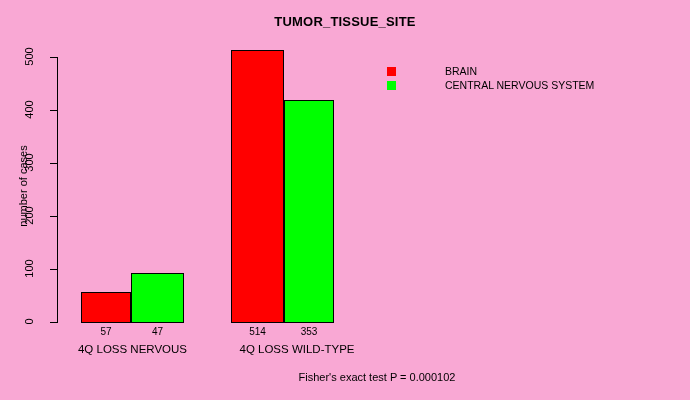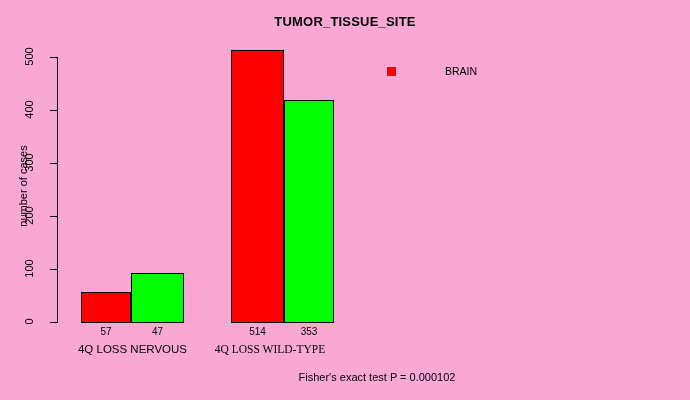--- a/index.html
+++ b/index.html
@@ -185,25 +185,29 @@
 
   <div id="value-labels-layer">
       <div class="bar-value" style="left: 81px; width: 50px;">57</div>
       <div class="bar-value" style="left: 131px; width: 53px;">47</div>
       <div class="bar-value" style="left: 231px; width: 53px;">514</div>
       <div class="bar-value" style="left: 284px; width: 50px;">353</div>
     </div>
 
   <div id="group-labels-layer">
       <div class="group-label" style="left: 22.5px; width: 220px;">4Q LOSS NERVOUS</div>
-      <div class="group-label" style="left: 160px; width: 220px; font-family: Liberation Serif, serif;">4Q LOSS WILD-TYPE</div>
+      <div class="group-label" style="left: 187px; width: 220px;">4Q LOSS WILD-TYPE</div>
     </div>
 
   <div id="legend">
       <div class="legend-row">
         <span class="legend-swatch" style="background: rgb(255, 0, 0);"></span>
         <span class="legend-text">BRAIN</span>
       </div>
+      <div class="legend-row">
+        <span class="legend-swatch" style="background: rgb(0, 255, 0);"></span>
+        <span class="legend-text">CENTRAL NERVOUS SYSTEM</span>
+      </div>
     </div>
 
   <div id="footer-note">Fisher's exact test P = 0.000102</div>
 
 </div>
 
 </body></html>

